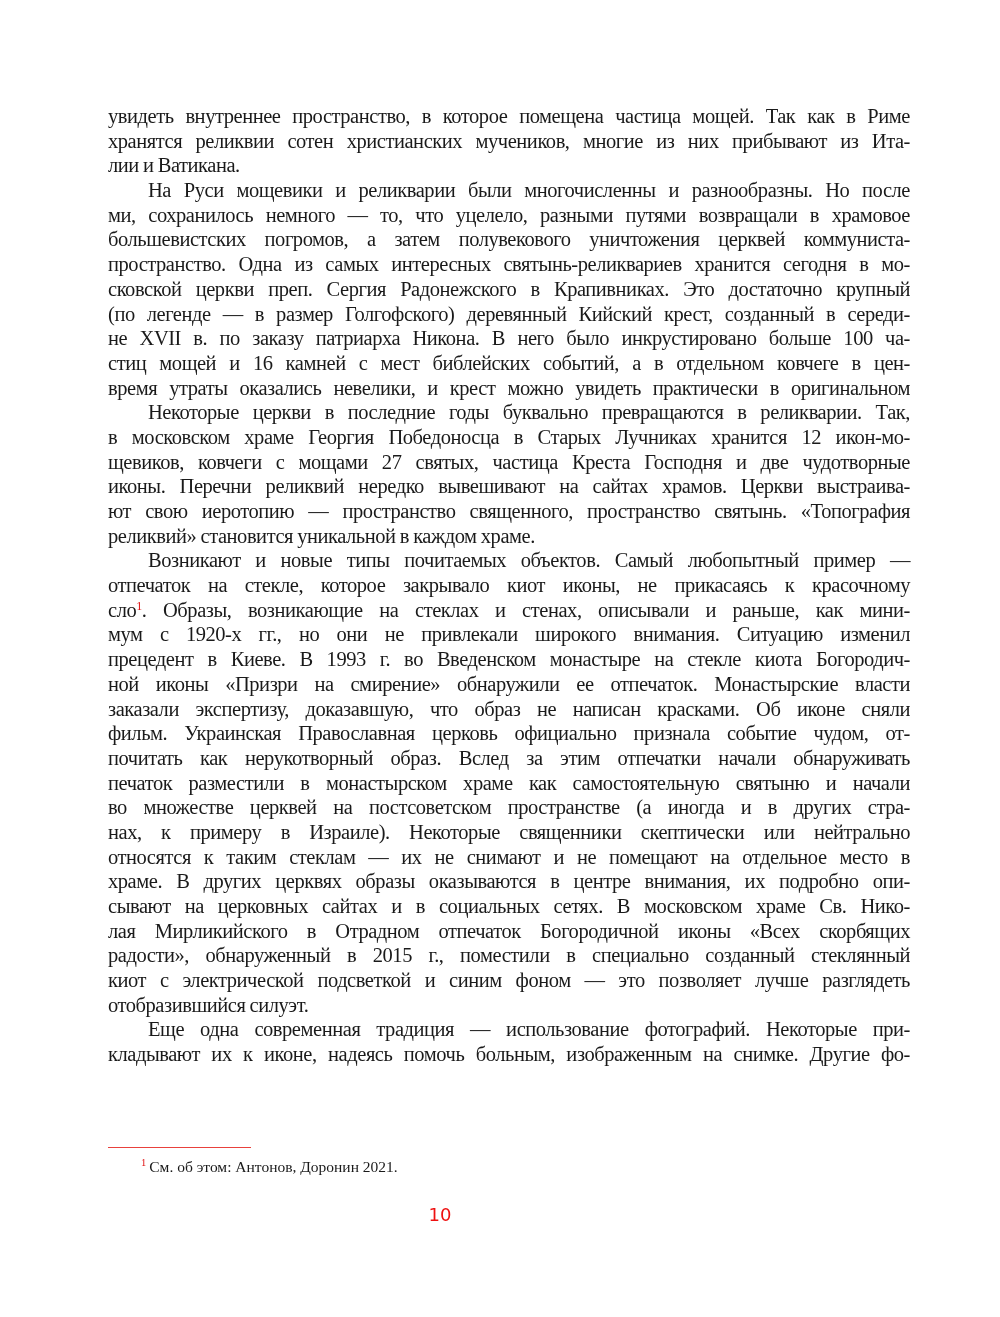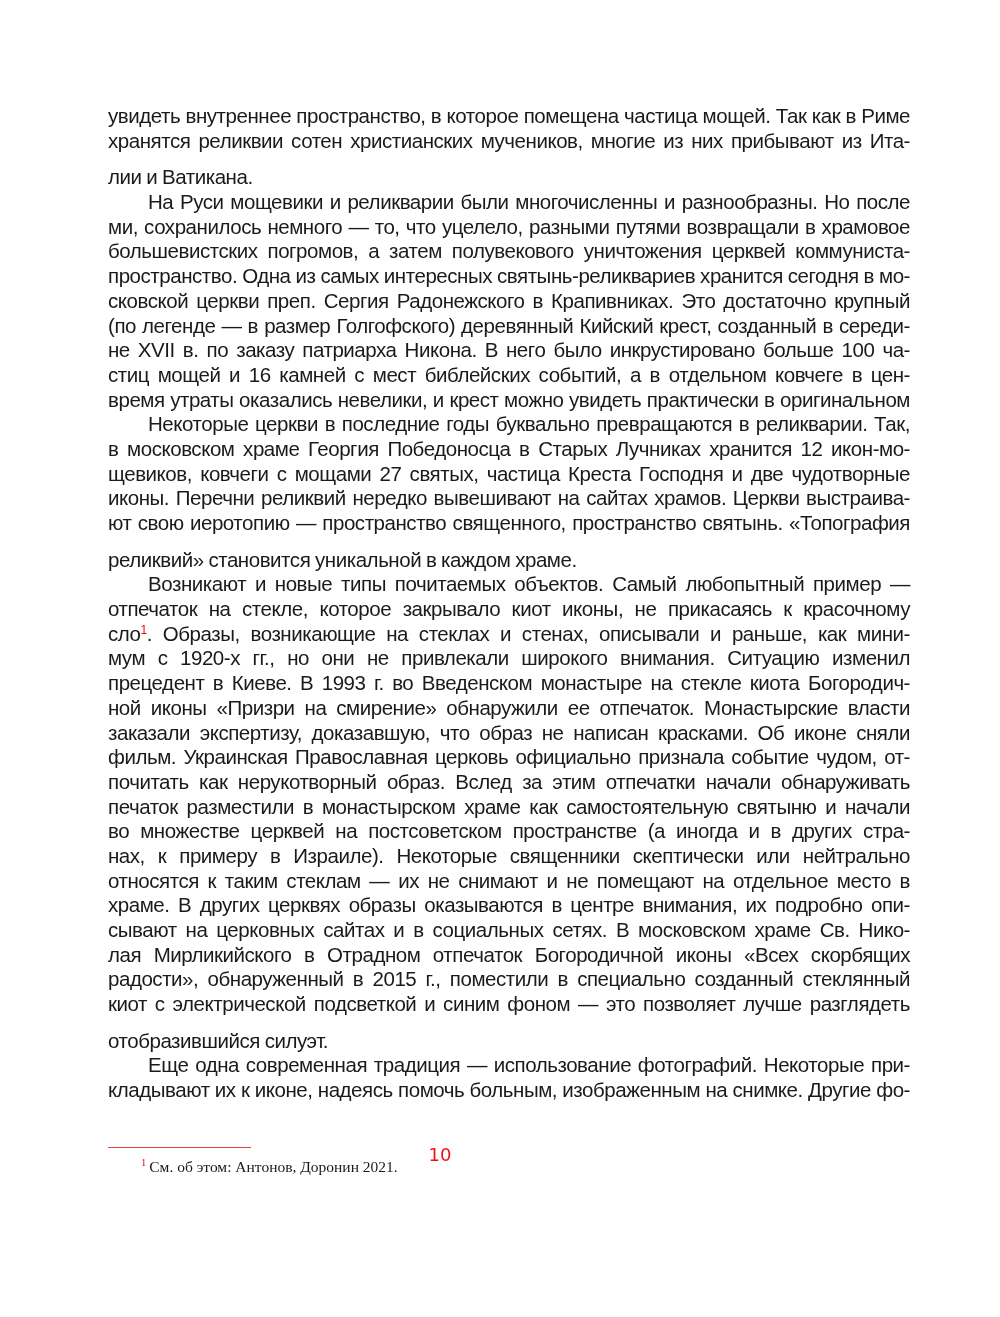--- a/index.html
+++ b/index.html
@@ -1,34 +1,34 @@
 <!DOCTYPE html>
 <html><head>
 <meta charset="utf-8">
 <style>
   html, body { margin:0; padding:0; background:#ffffff; }
   body { width:1000px; height:1317px; position:relative; overflow:hidden; }
   .page { position:absolute; left:108px; top:104px; width:802px; }
   .line {
-    font-family: Liberation Sans, sans-serif;
+    font-family: Liberation Serif, serif;
     font-size:20.5px; color:#1a1a1a; height:24.7px; line-height:24.7px;
     white-space:nowrap; text-align:justify; text-align-last:justify;
     letter-spacing:-0.45px; word-spacing:-0.5px;
   }
-  .line.last { text-align-last:left;margin-top:12px; }
+  .line.last { text-align-last:left; }
   .line.indent { padding-left:40px; }
   .fnref { color:#e01010; font-size:12px; vertical-align:7px; line-height:0; }
   .rule { position:absolute; left:108px; top:1147px; width:143px; height:0; border-top:1.5px solid #e8413c; }
   .footnote {
     position:absolute; left:141px; top:1157px;
     font-family: "Liberation Serif", "DejaVu Serif", serif; font-size:15.5px; color:#1a1a1a;
   }
   .footnote .fnmark { color:#e01010; font-size:10.5px; vertical-align:6px; margin-right:3px; }
   .pagenum {
-    position:absolute; left:0; width:880px; top:1144px; text-align:center;
+    position:absolute; left:0; width:880px; top:1204px; text-align:center;
     font-family: "DejaVu Sans", sans-serif; font-size:18px; color:#ee1111;
   }
 </style>
 </head>
 <body>
 
 <div class="page" id="body">
     <div class="line"><span>увидеть внутреннее пространство, в которое помещена частица мощей. Так как в Риме</span></div>
     <div class="line"><span>хранятся реликвии сотен христианских мучеников, многие из них прибывают из Ита-</span></div>
     <div class="line last"><span>лии и Ватикана.</span></div>

